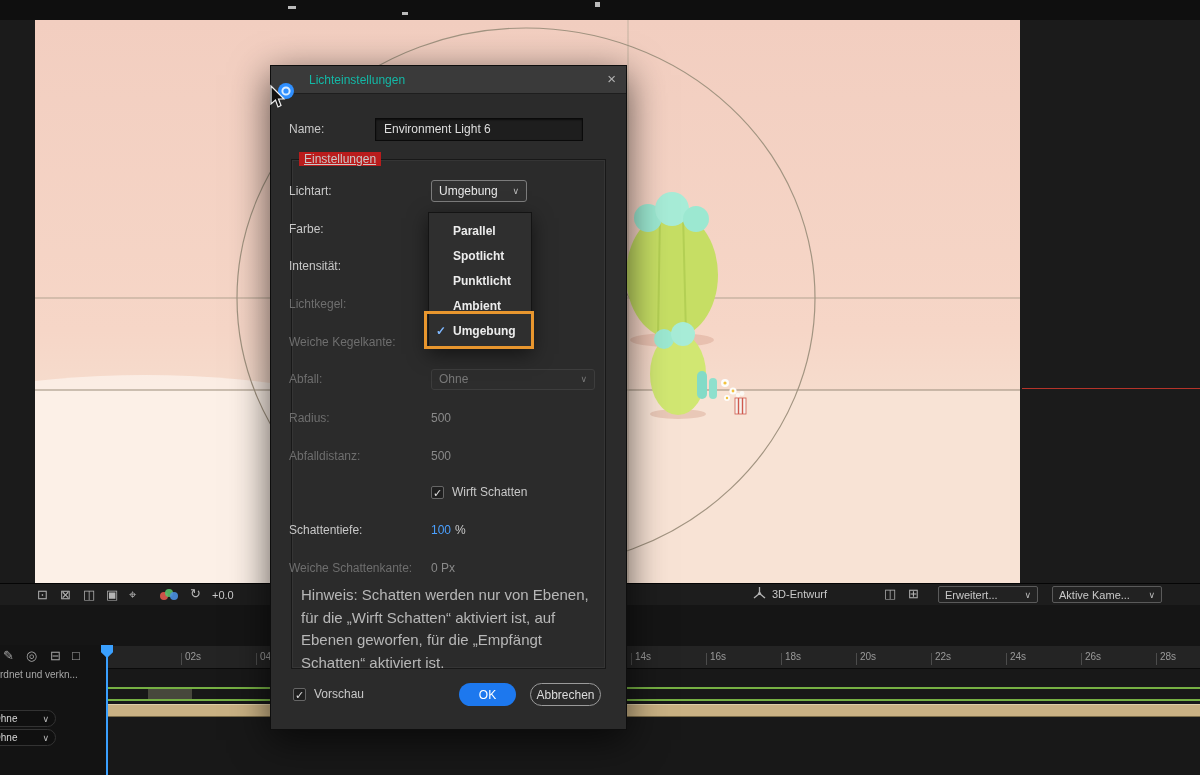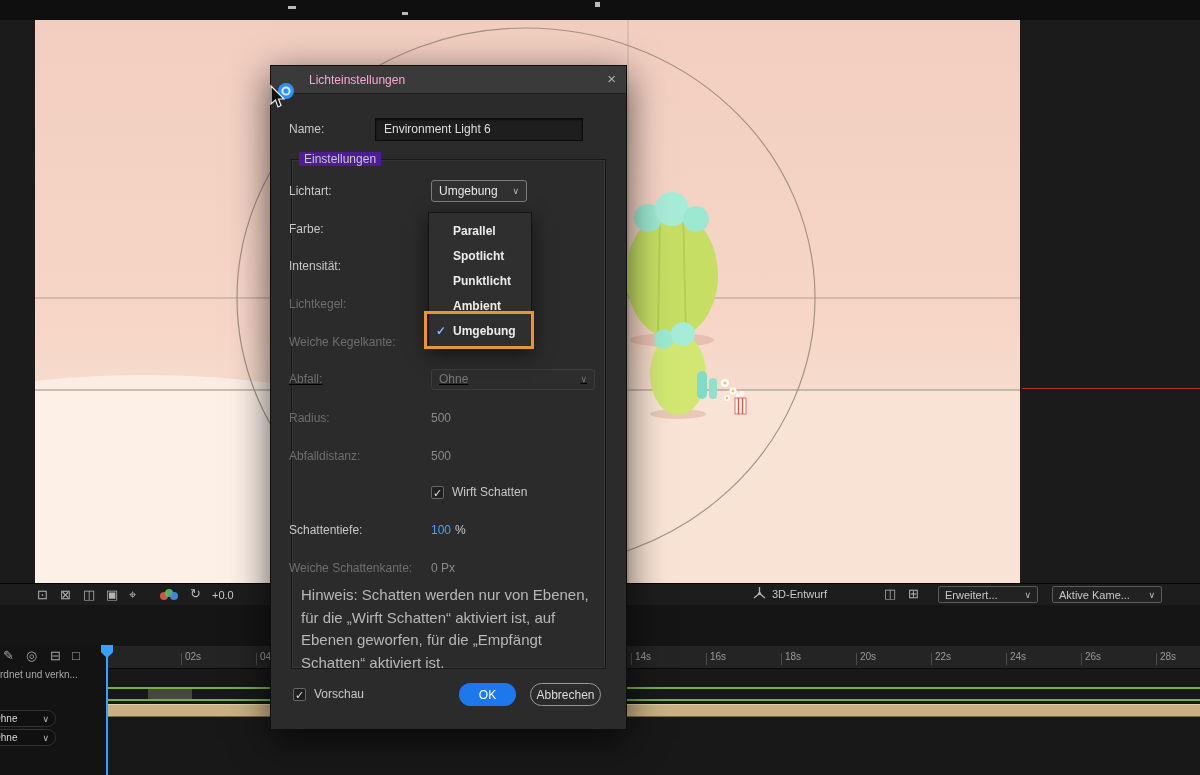--- a/index.html
+++ b/index.html
@@ -39,30 +39,30 @@
   .leftstrip { left:0; top:645px; width:108px; height:130px; background:#131313; overflow:hidden; }
   .tlicon { position:absolute; color:#a5a5a5; font-size:13px; }
   .tl-drop { position:absolute; height:17px; background:#101010; border:1px solid #333; border-radius:9px;
     color:#d8d8d8; font-size:10px; display:flex; align-items:center; justify-content:space-between; padding:0 6px; }
 
   
   .dialog { left:270px; top:65px; width:357px; height:665px; background:#2b2b2b;
     border:1px solid #0e0e0e; box-shadow:0 10px 36px rgba(0,0,0,.65); z-index:20; }
   .titlebar { position:absolute; left:0; top:0; right:0; height:28px; background:#3a3a3a;
     border-bottom:1px solid #1e1e1e; display:flex; align-items:center; }
-  .titlebar .t { margin-left:38px; color:#f9a8d4; font-size:12px; }
+  .titlebar .t { margin-left:38px; color:#14b8a6; font-size:12px; }
   .closex { position:absolute; right:10px; top:4px; color:#b0b0b0; font-size:15px; cursor:default; }
   .drow { position:absolute; left:18px; right:18px; height:22px; display:flex; align-items:center; font-size:12px; }
   .dlabel { width:134px; margin-right:8px; color:#c8c8c8; white-space:nowrap; }
   .dlabel.dim { color:#6e6e6e; }
   .dval { color:#8a8a8a; }
   .dval.blue { color:#4ba0ff; }
   .groupbox { position:absolute; left:20px; top:93px; width:315px; height:510px;
     border:1px solid #181818; box-shadow:inset 0 0 0 1px rgba(255,255,255,.05); }
-  .legend { position:absolute; left:28px; top:86px; background:#4c1d95; padding:0 5px; color:#c8c8c8; font-size:12px; }
+  .legend { position:absolute; left:28px; top:86px; background:#b91c1c; padding:0 5px; color:#c8c8c8; font-size:12px;text-decoration:underline; }
   .nameinput { height:23px; width:208px; margin-left:8px; background:#1e1e1e; border:1px solid #0a0a0a;
     color:#dedede; font-size:12px; display:flex; align-items:center; padding-left:8px;
     box-shadow:inset 0 1px 2px rgba(0,0,0,.6); }
   .dd { height:22px; background:#313131; border:1px solid #7c7c7c; border-radius:3px; color:#e6e6e6;
     font-size:12px; display:flex; align-items:center; justify-content:space-between; padding:0 7px; }
   .dd.disabled { border-color:#3d3d3d; background:#2d2d2d; color:#787878; }
   .cb { width:13px; height:13px; background:#1f1f1f; border:1px solid #666; border-radius:2px;
     color:#e0e0e0; font-size:11px; line-height:12px; text-align:center; margin-right:8px; }
   .cblabel { color:#c8c8c8; font-size:12px; }
   .hint { position:absolute; left:30px; right:24px; top:518px; color:#b7b7b7; font-size:15px; line-height:1.5; }
@@ -261,21 +261,21 @@
     <div class="drow" style="top:189px;">
       <span class="dlabel">Intensität:</span>
     </div>
     <div class="drow" style="top:227px;">
       <span class="dlabel dim">Lichtkegel:</span>
     </div>
     <div class="drow" style="top:265px;">
       <span class="dlabel dim">Weiche Kegelkante:</span>
     </div>
 
-    <div class="drow" style="top:302px;text-decoration:underline;">
+    <div class="drow" style="top:302px;">
       <span class="dlabel dim">Abfall:</span>
       <span class="dd disabled" style="width:164px;height:21px;">
         <span>Ohne</span>
         <span class="chev" style="color:#787878;">∨</span>
       </span>
     </div>
 
     <div class="drow" style="top:341px;">
       <span class="dlabel dim">Radius:</span>
       <span class="dval">500</span>

